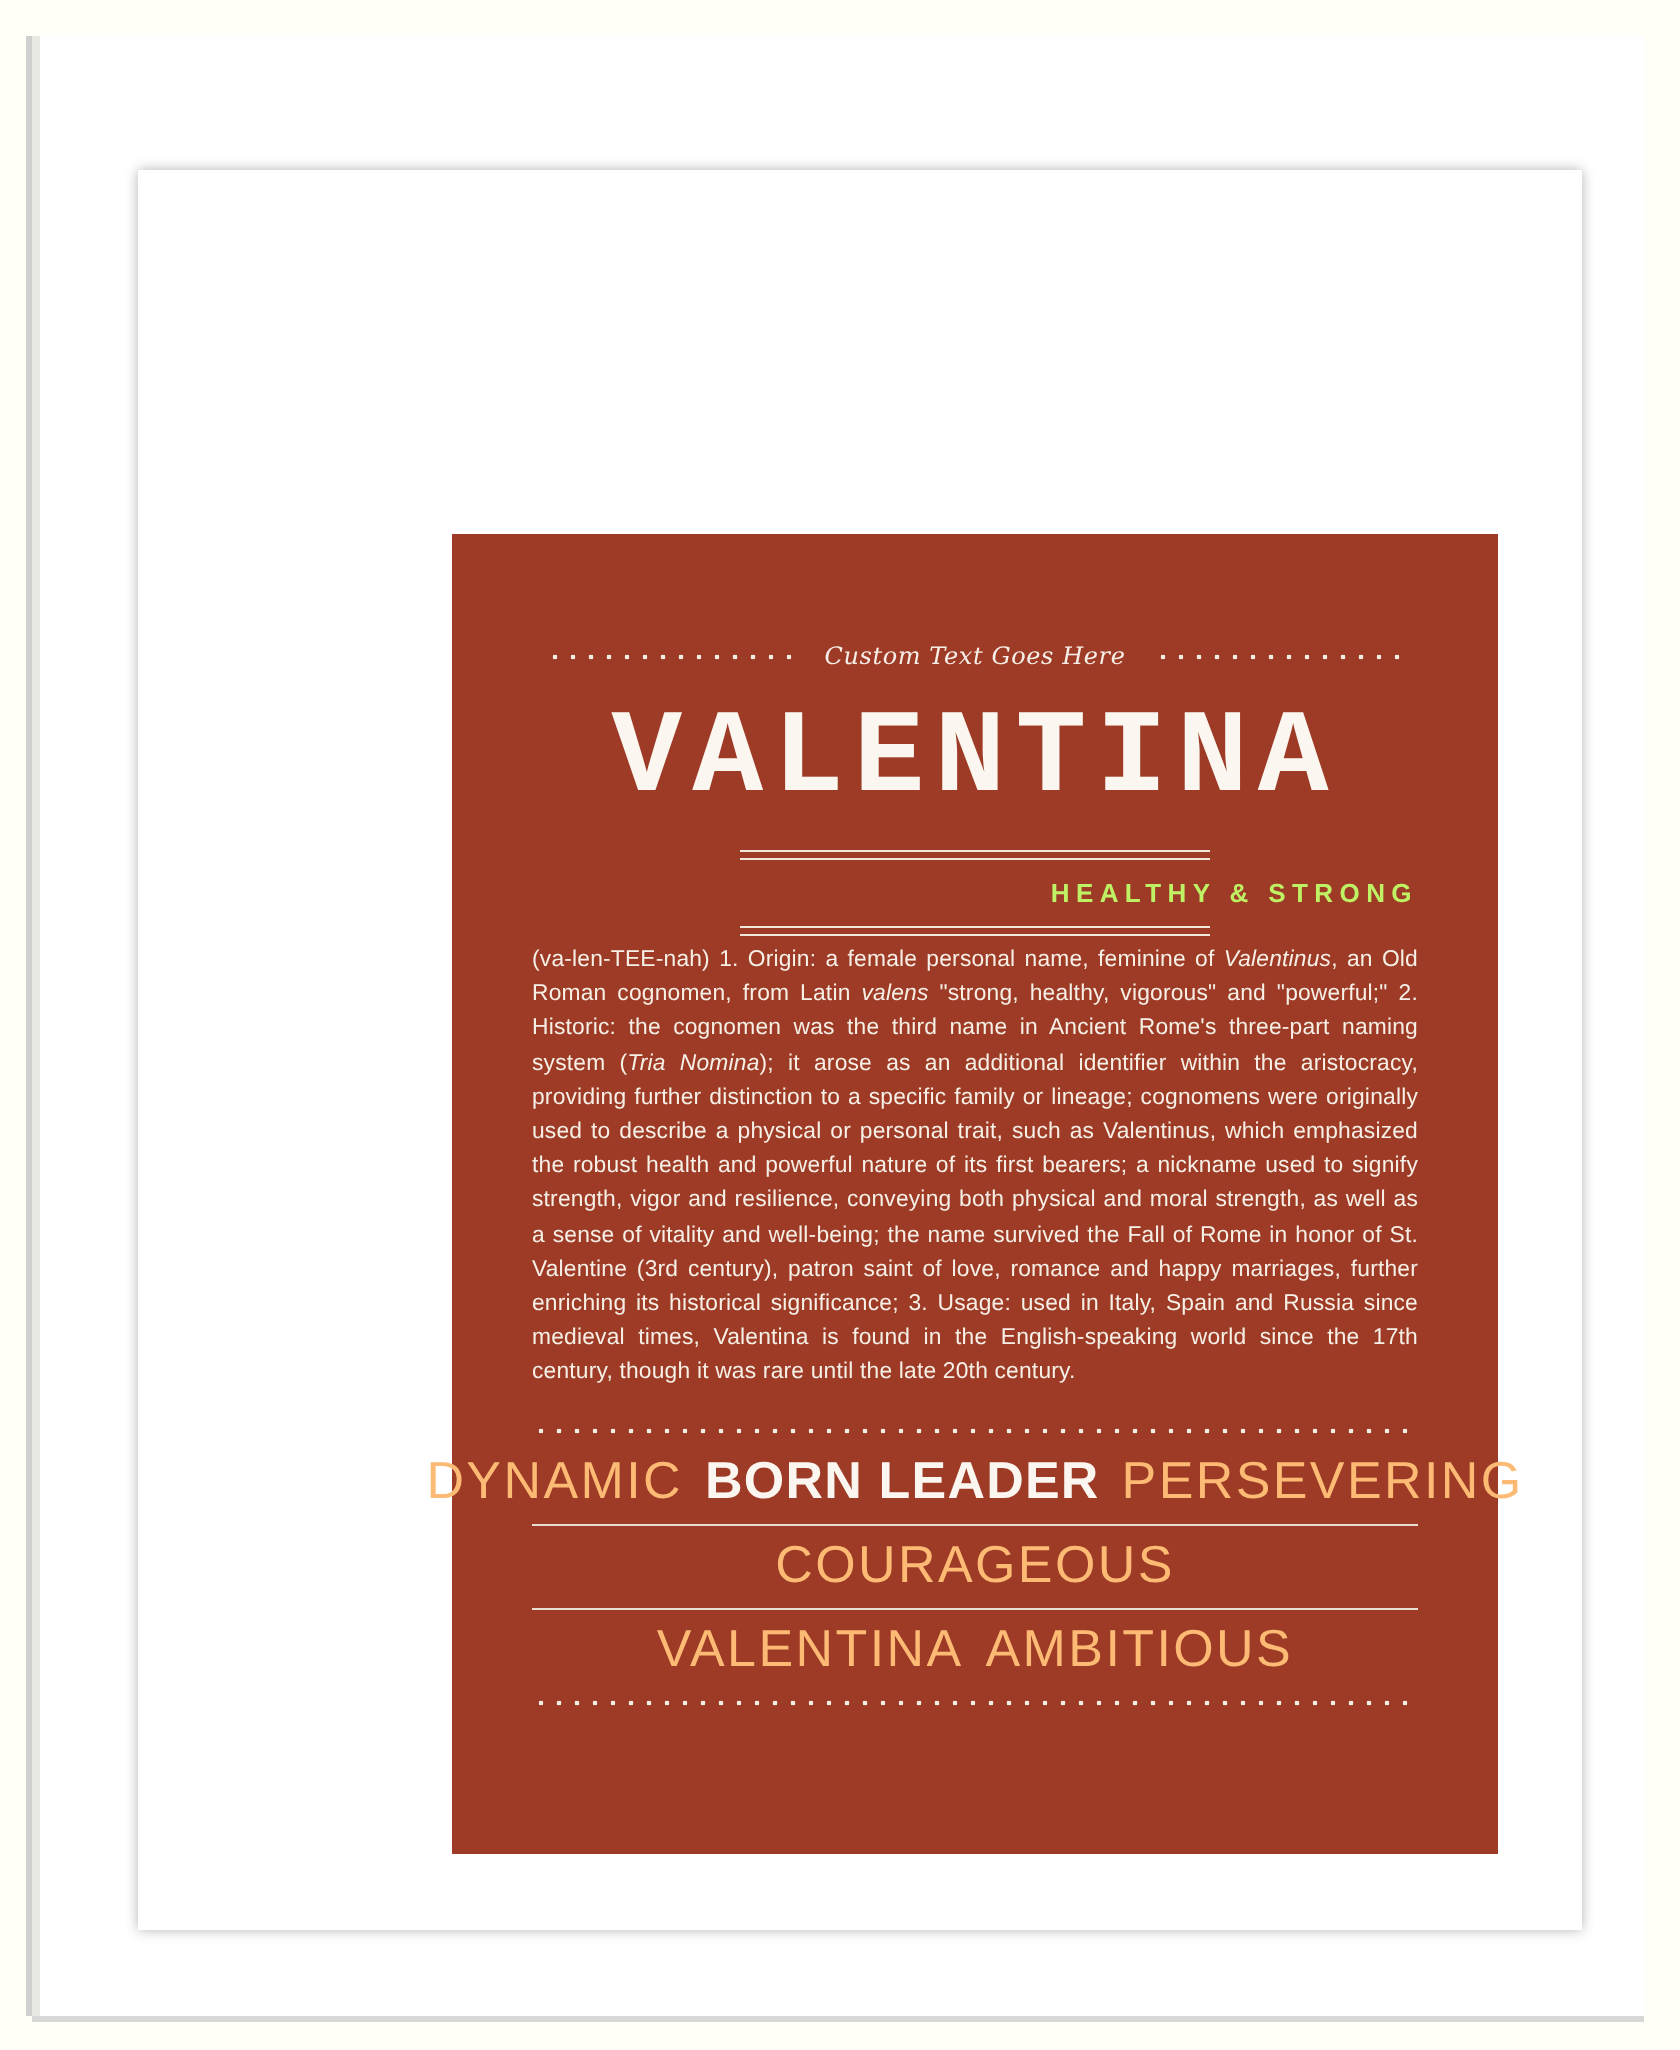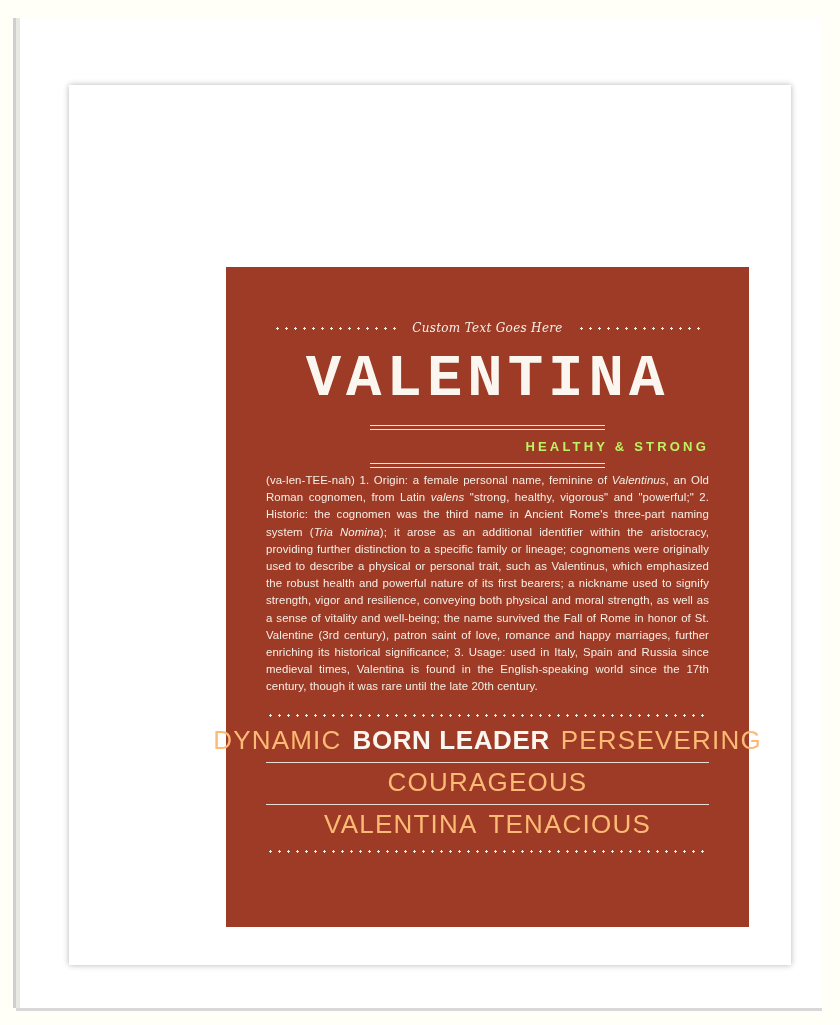--- a/index.html
+++ b/index.html
@@ -215,20 +215,20 @@
           <span class="t-bold">BORN LEADER</span>
           <span class="t-light">PERSEVERING</span>
         </div>
       <div class="rule-thin"></div>
       <div class="trait-line tl-2">
           <span class="t-light">COURAGEOUS</span>
         </div>
       <div class="rule-thin"></div>
       <div class="trait-line tl-3">
           <span class="t-light">VALENTINA</span>
-          <span class="t-light">TENACIOUS</span>
+          <span class="t-light">AMBITIOUS</span>
         </div>
 
       <div class="dots-bottom"></div>
 
     </div>
   </div>
 </div>
 
 </body></html>

